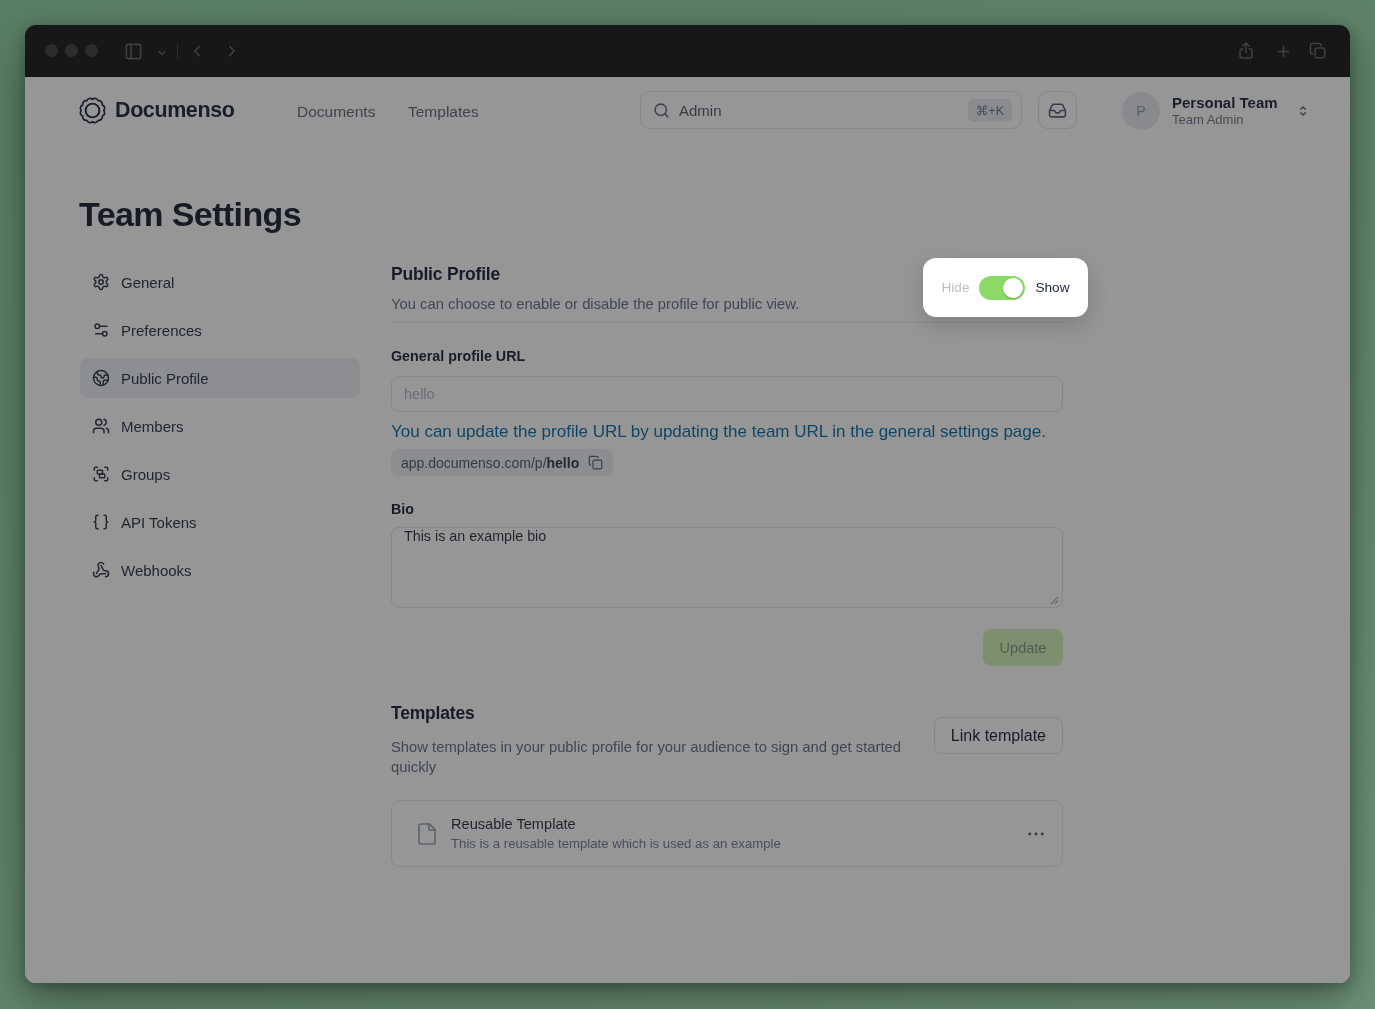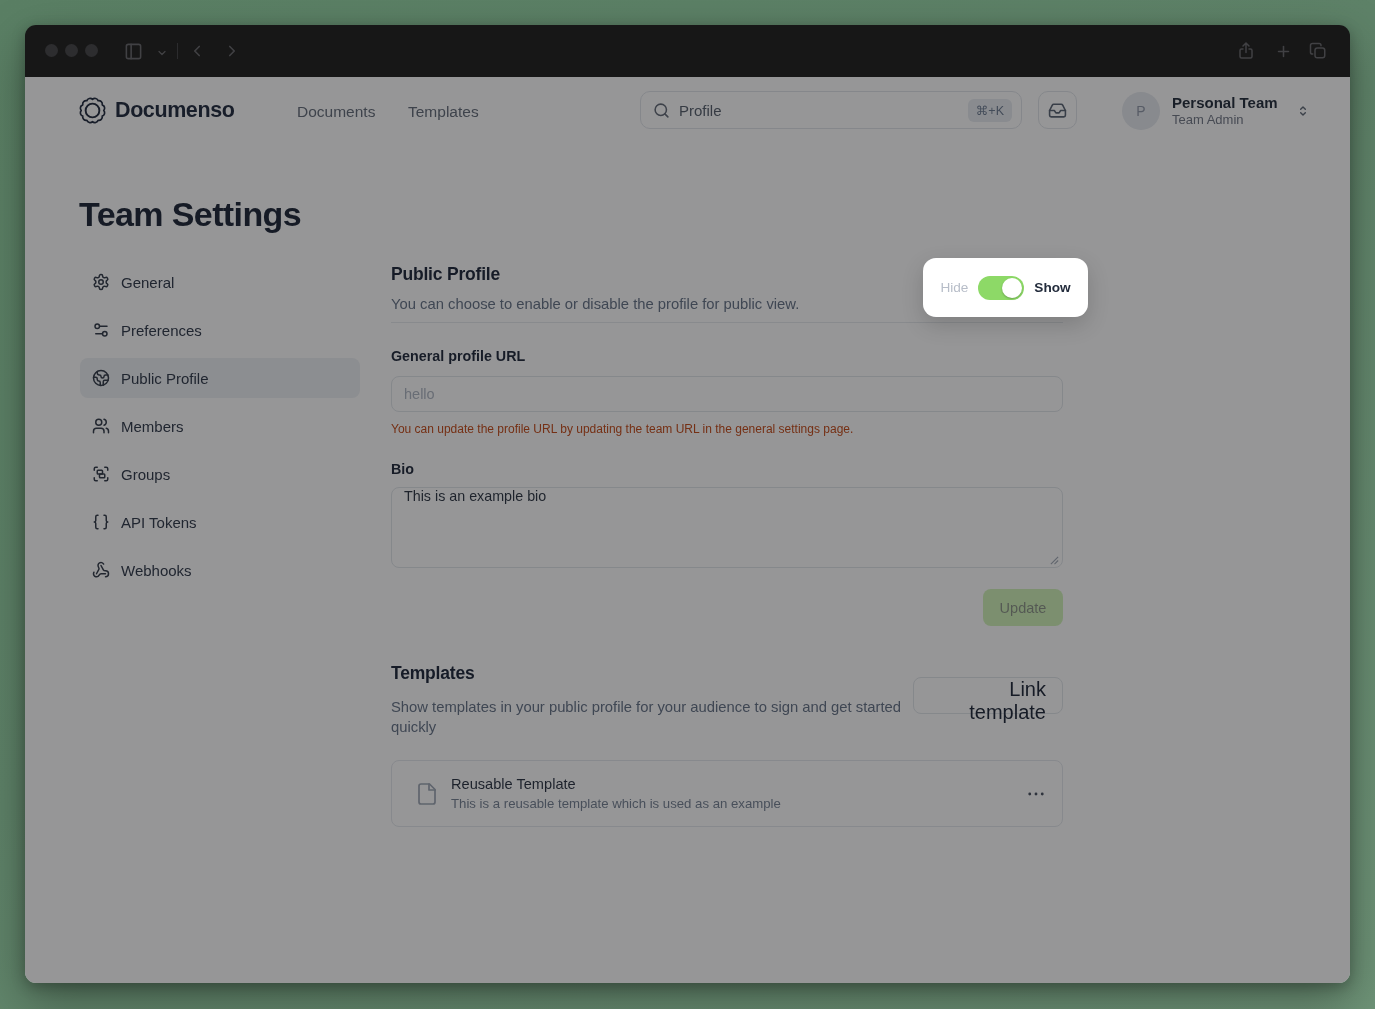--- a/index.html
+++ b/index.html
@@ -70,21 +70,21 @@
   .main-col{ position:absolute; left:366px; top:187px; width:672px; }
   .h2{ font-size:17.5px; font-weight:600; color:#0f1a2e; letter-spacing:-0.2px; }
   .section-desc{ margin-top:11px; font-size:14.8px; color:#5d6b80; }
   .hr{ margin-top:10px; border-top:1px solid #e4e8ed; }
   .field-label{ margin-top:25px; font-size:14.3px; font-weight:600; color:#111b2e; }
   .text-input{
     margin-top:12px; width:672px; height:36px; border:1px solid #e0e4e9; border-radius:8px;
     padding:0 12px; font-family:"Liberation Sans",sans-serif; font-size:14.5px; color:#aab2bf;
     background:#fff; outline:none;
   }
-  .help-text{ margin-top:10px; font-size:12px; color:#c2410c; }
+  .help-text{ margin-top:10px; font-size:17px; color:#0369a1; }
   .url-badge{
     margin-top:7px; display:inline-flex; align-items:center; gap:9px; height:27px;
     background:#edeff2; border-radius:7px; padding:0 10px; font-size:14px; color:#4b5563;
   }
   .url-badge b{ color:#2a3342; }
   .copy-ic{ color:#566170; cursor:pointer; }
   .textarea-wrap{ position:relative; margin-top:10px; }
   textarea.bio{
     width:672px; height:81px; border:1px solid #e0e4e9; border-radius:8px; resize:none;
     padding:0 12px; font-family:"Liberation Sans",sans-serif; font-size:14.3px; color:#1f2937; outline:none;
@@ -93,40 +93,40 @@
   .chars{ margin-top:9px; font-size:14.3px; color:#5d6b80; }
   .update-row{ margin-top:17px; display:flex; justify-content:flex-end; }
   .update-btn{
     width:80px; height:37px; border:none; border-radius:8px; background:#a2e771; opacity:.52;
     font-family:"Liberation Sans",sans-serif; font-size:14.5px; font-weight:500; color:#14230d;
   }
   .tpl-head{ margin-top:37px; display:flex; justify-content:space-between; align-items:flex-start; }
   .tpl-desc{ margin-top:13px; font-size:14.8px; color:#5d6b80; line-height:20px; max-width:535px; }
   .link-btn{
     margin-top:14px; height:37px; padding:0 16px; border:1px solid #e0e4e9; border-radius:8px;
-    background:#fff; font-family:"Liberation Sans",sans-serif; font-size:20px; font-weight:500; color:#101a2c; cursor:pointer;text-align:right;
+    background:#fff; font-family:"Liberation Sans",sans-serif; font-size:16px; font-weight:500; color:#101a2c; cursor:pointer;text-align:right;
   }
   .tpl-card{
     margin-top:23px; height:67px; border:1px solid #e3e7ec; border-radius:8px;
     display:flex; align-items:center; gap:12px; padding:0 16px 0 23px;
   }
   .file-ic{ color:#98a2b0; }
   .tpl-title{ font-size:14.6px; font-weight:400; color:#1b2536; line-height:17px; }
   .tpl-sub{ margin-top:3px; font-size:13.2px; color:#6e7b8e; }
   .ellipsis-btn{ margin-left:auto; color:#3d4757; cursor:pointer; }
 
   
   .dim-overlay{ position:absolute; inset:0; background:rgba(30,30,33,.465); z-index:40; }
   .spotlight{
     position:absolute; left:898px; top:181px; width:165px; height:59px; background:#fff;
     border-radius:13px; z-index:50; display:flex; align-items:center; justify-content:center;
     gap:10px; box-shadow:0 8px 22px rgba(0,0,0,.16);
   }
   .hide-label{ font-size:13.6px; font-weight:500; color:#b7bdc8; }
-  .show-label{ font-size:13.6px; font-weight:700; color:#232c3c; }
+  .show-label{ font-size:13.6px; font-weight:400; color:#232c3c; }
   .toggle{ position:relative; width:46px; height:24px; border-radius:12px; background:#8dd967; cursor:pointer; }
   .knob{ position:absolute; top:2px; right:2px; width:20px; height:20px; border-radius:50%;
          background:#fff; box-shadow:0 1px 2px rgba(0,0,0,.25); }
 </style>
 </head>
 <body>
 
 <div class="window">
 
   <div class="titlebar">
@@ -174,21 +174,21 @@
       <span class="logo-text">Documenso</span>
     </div>
     <span class="nav-link nav-doc">Documents</span>
     <span class="nav-link nav-tpl">Templates</span>
 
     <div class="search">
       <svg width="17" height="17" viewBox="0 0 24 24" fill="none" stroke="currentColor" stroke-width="2.2" stroke-linecap="round">
           <circle cx="11" cy="11" r="8"></circle>
           <path d="m21 21-4.3-4.3"></path>
         </svg>
-      <span class="search-text">Profile</span>
+      <span class="search-text">Admin</span>
       <span class="kbd">⌘+K</span>
     </div>
 
     <div class="inbox-btn">
       <svg width="19" height="19" viewBox="0 0 24 24" fill="none" stroke="currentColor" stroke-width="2" stroke-linecap="round" stroke-linejoin="round">
           <polyline points="22 12 16 12 14 15 10 15 8 12 2 12"></polyline>
           <path d="M5.45 5.11 2 12v6a2 2 0 0 0 2 2h16a2 2 0 0 0 2-2v-6l-3.45-6.89A2 2 0 0 0 16.76 4H7.24a2 2 0 0 0-1.79 1.11z"></path>
         </svg>
     </div>
 
@@ -270,20 +270,27 @@
     </div>
 
     <div class="main-col">
       <div class="h2">Public Profile</div>
       <div class="section-desc">You can choose to enable or disable the profile for public view.</div>
       <div class="hr"></div>
 
       <div class="field-label">General profile URL</div>
       <input class="text-input" readonly="" value="hello" style="">
       <div class="help-text">You can update the profile URL by updating the team URL in the general settings page.</div>
+      <div class="url-badge">
+        <span><span>app.documenso.com/p/</span><b>hello</b></span>
+        <svg class="copy-ic" width="15" height="15" viewBox="0 0 24 24" fill="none" stroke="currentColor" stroke-width="2" stroke-linecap="round" stroke-linejoin="round">
+            <rect width="14" height="14" x="8" y="8" rx="2"></rect>
+            <path d="M4 16c-1.1 0-2-.9-2-2V4c0-1.1.9-2 2-2h10c1.1 0 2 .9 2 2"></path>
+          </svg>
+      </div>
 
       <div class="field-label">Bio</div>
       <div class="textarea-wrap">
         <textarea class="bio" style="">This is an example bio</textarea>
         <svg class="resize-handle" width="9" height="9" viewBox="0 0 10 10" stroke="currentColor" stroke-width="1.2">
             <path d="M1 9 9 1"></path>
             <path d="M5 9 9 5"></path>
           </svg>
       </div>
 

